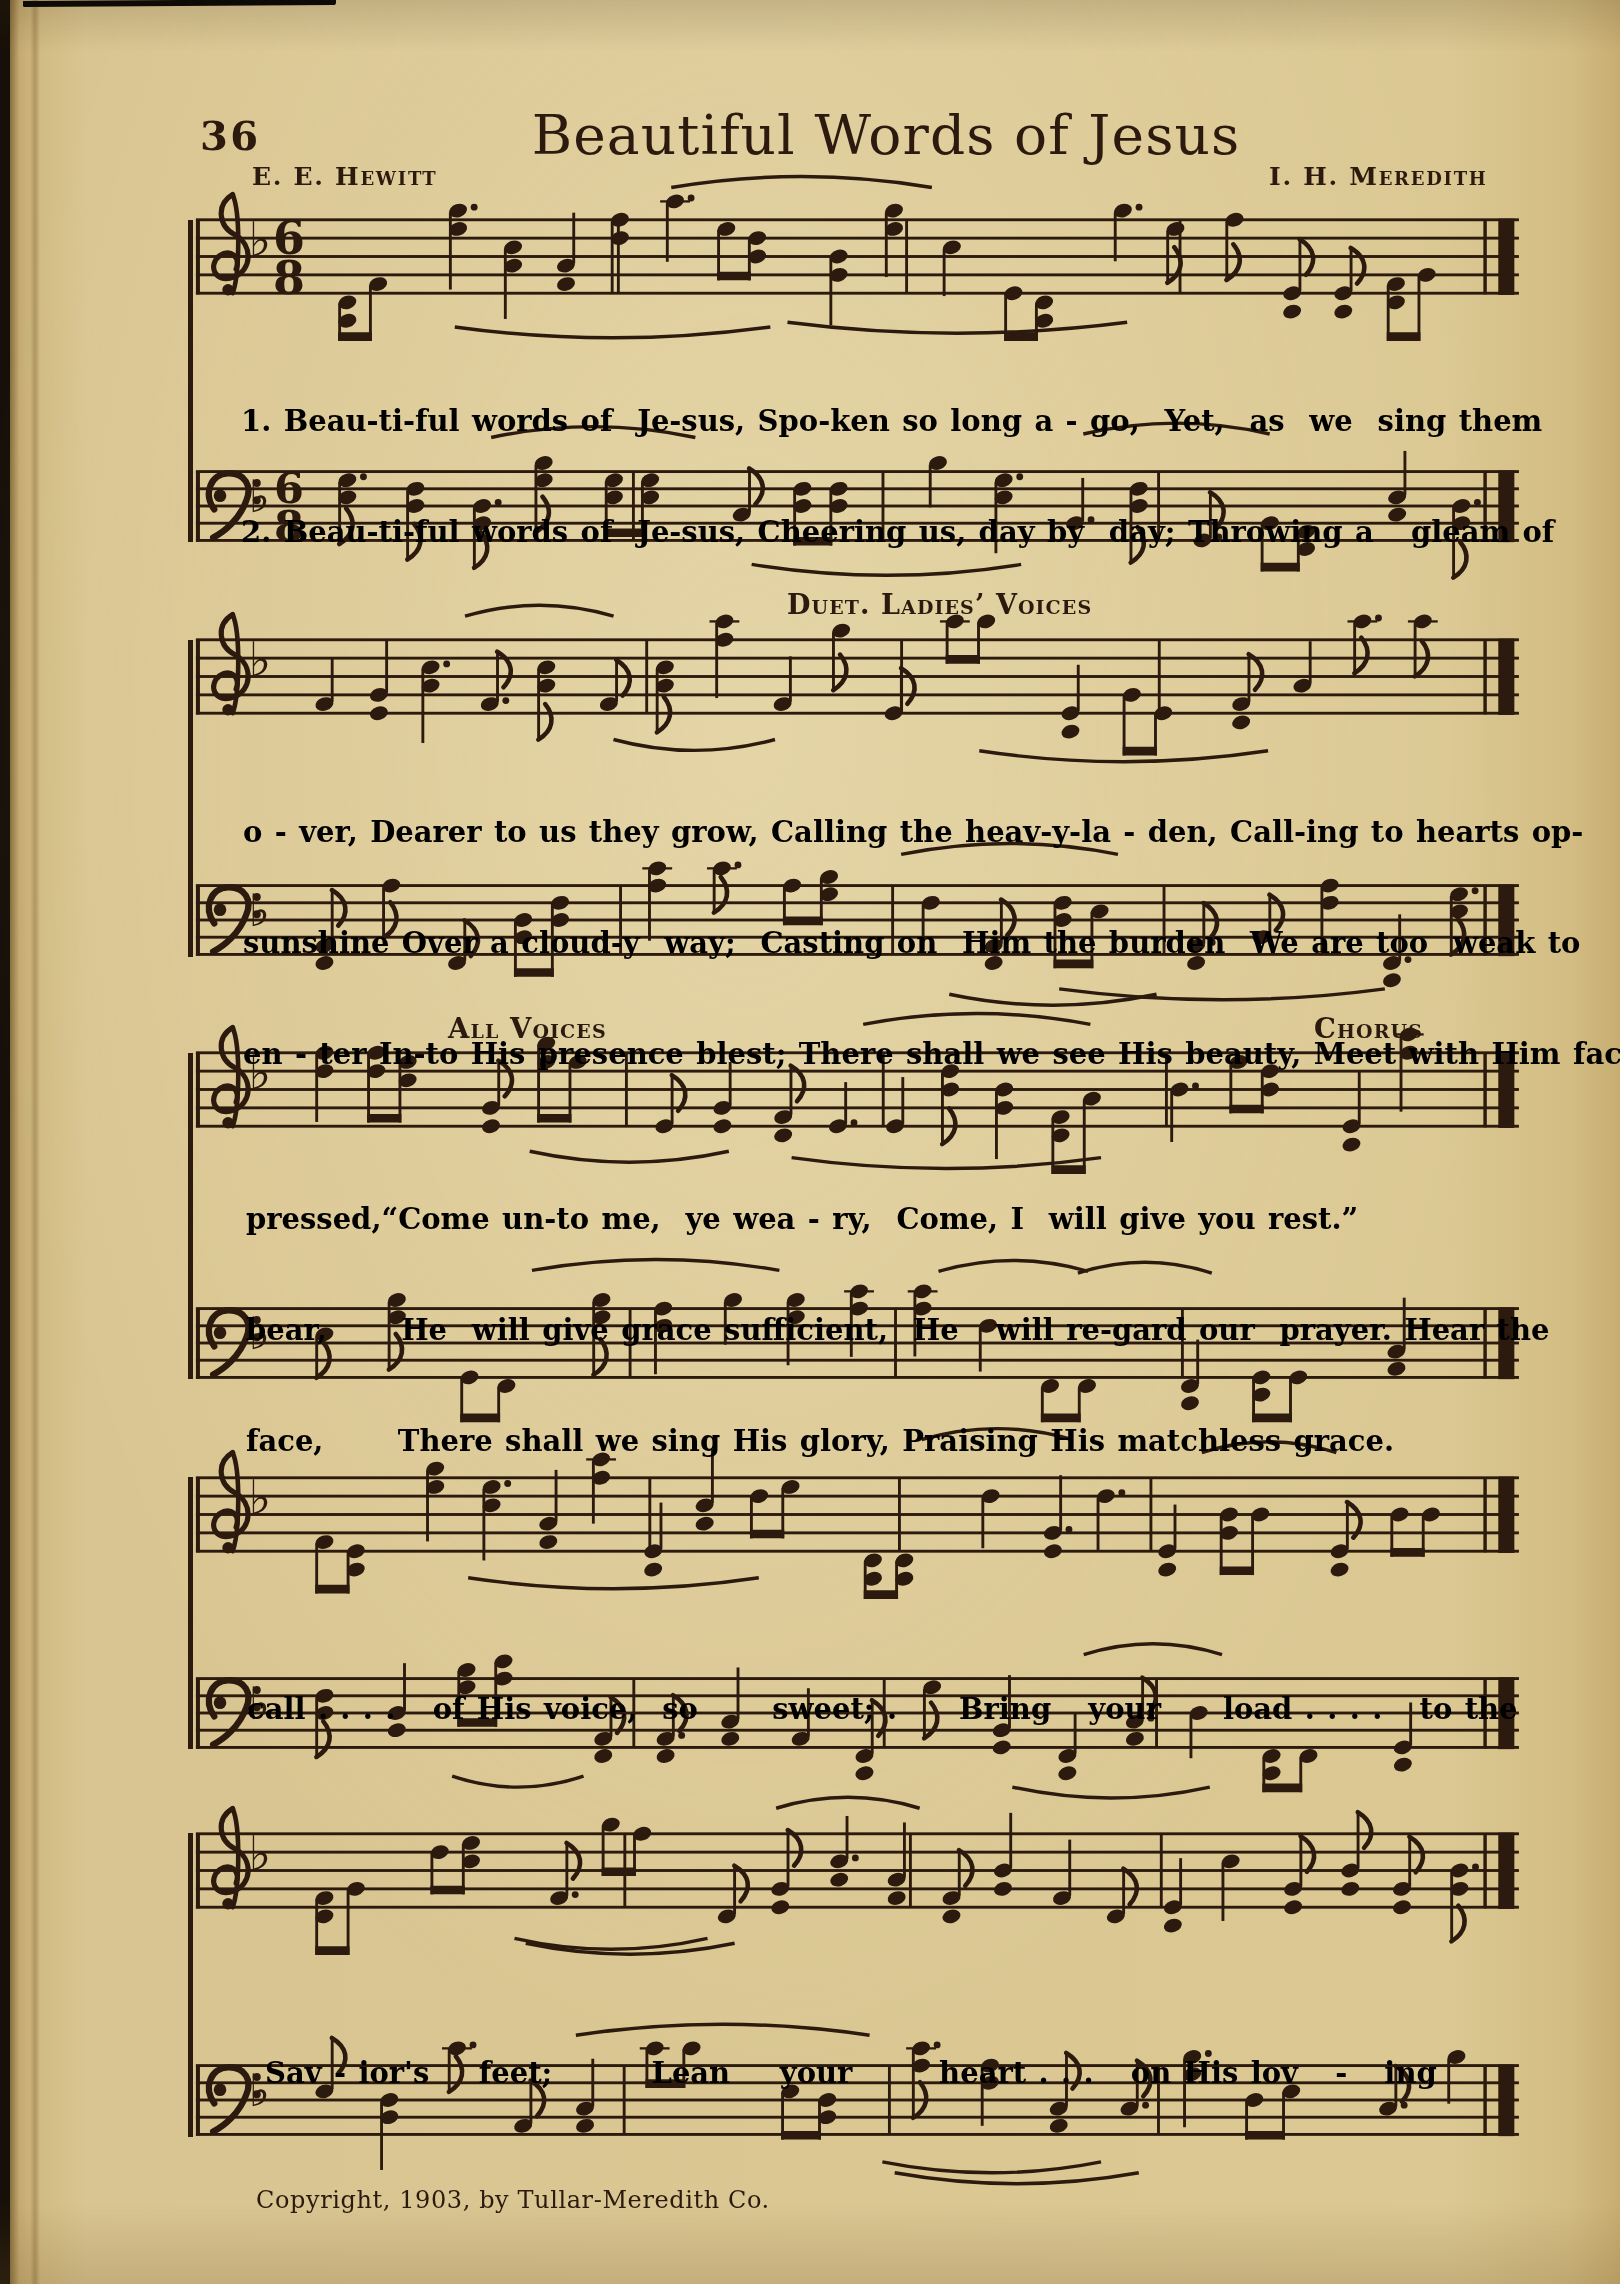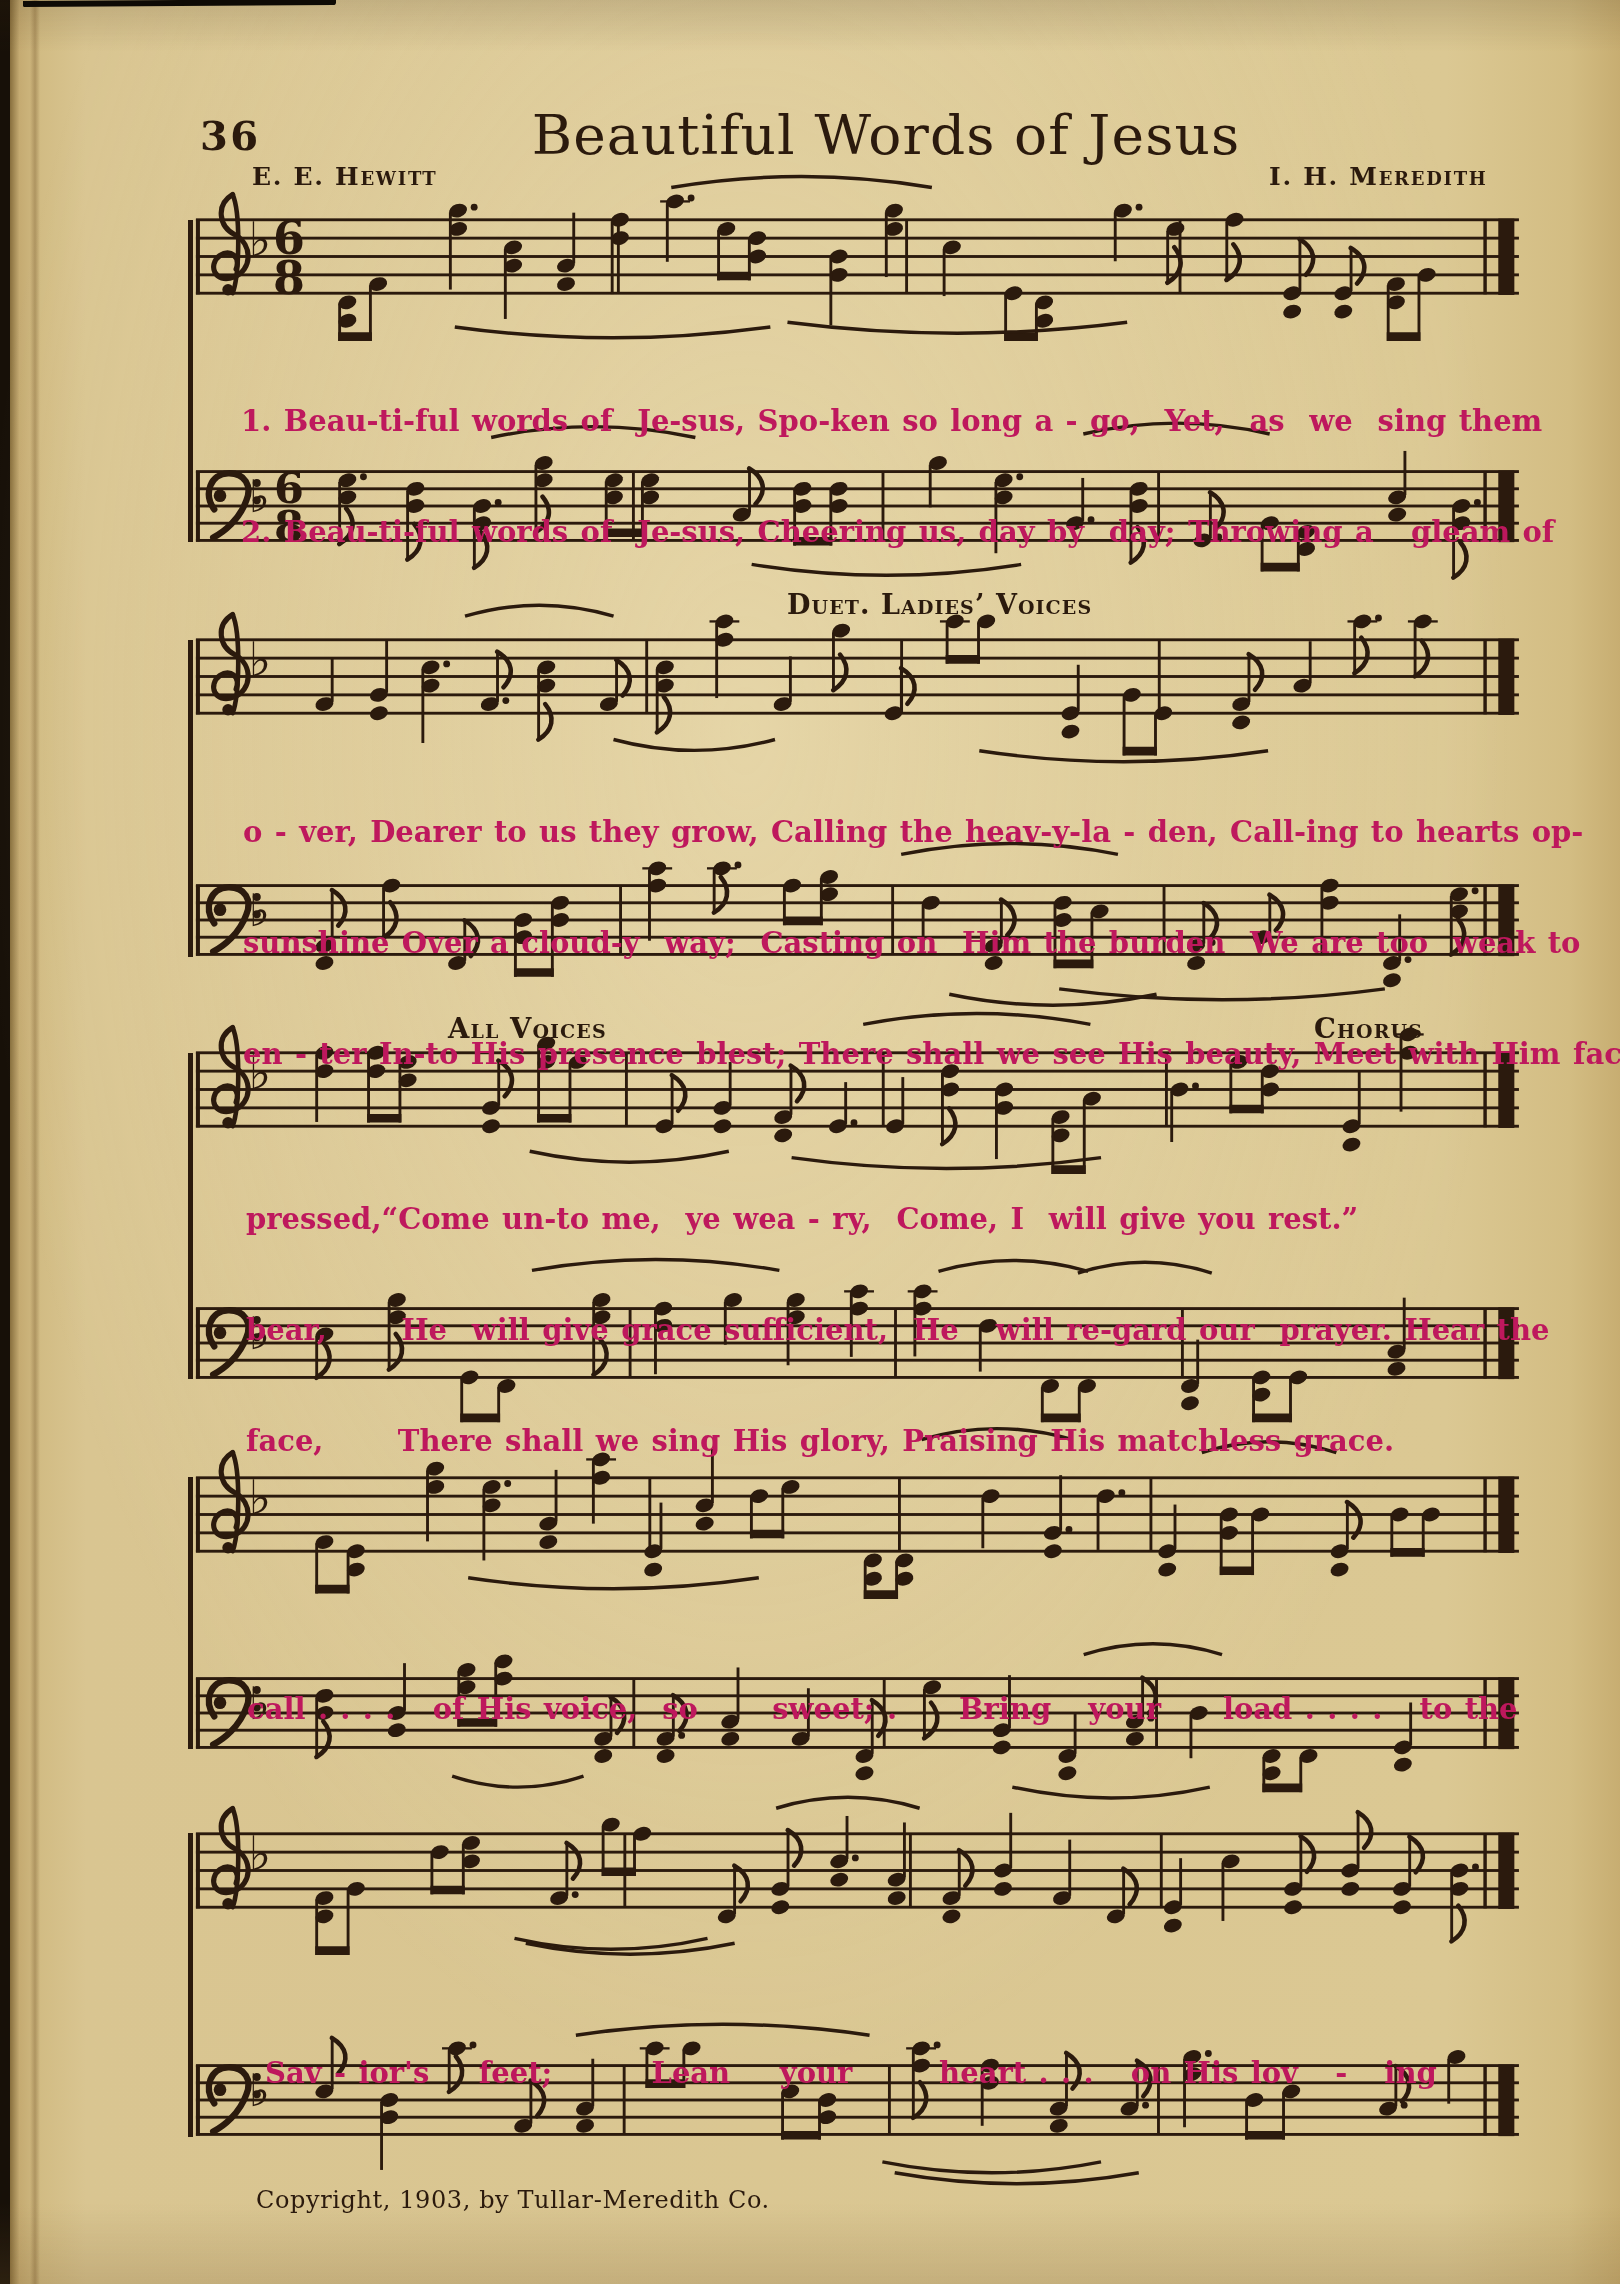--- a/index.html
+++ b/index.html
@@ -26,21 +26,21 @@
   .credit{position:absolute;top:162px;font-variant:small-caps;font-weight:bold;
     font-size:25px;letter-spacing:1.7px;white-space:nowrap;}
   .credit.left{left:252px}
   .credit.right{left:1269px}
   .section-label{position:absolute;font-variant:small-caps;font-weight:bold;
     letter-spacing:1.1px;white-space:nowrap;margin-top:16px;}
   .label-duet{left:787px;top:573px;font-size:27px;}
   .label-allvoices{left:448px;top:996px;font-size:27.5px;text-align:right;}
   .label-chorus{left:1314px;top:996px;font-size:27.5px;}
   .lyrics{position:absolute;font-weight:bold;font-size:29px;line-height:37px;
-    white-space:pre;word-spacing:2.3px;color:#be185d;}
+    white-space:pre;word-spacing:2.3px;color:#000000;}
   .lyrics div{height:37px}
   .block1{left:241px;top:329px}
   .block2{left:243px;top:740px}
   .block3{left:246px;top:1127px}
   .block4{left:247px;top:1617px}
   .block5{left:265px;top:1981px}
   .copyright{position:absolute;left:256px;top:2186px;font-weight:normal;font-size:24px;
     letter-spacing:0.6px;white-space:nowrap;}
   .staffbox{position:absolute;left:181px;width:1354px;}
   .staffbox svg{display:block;overflow:visible}

